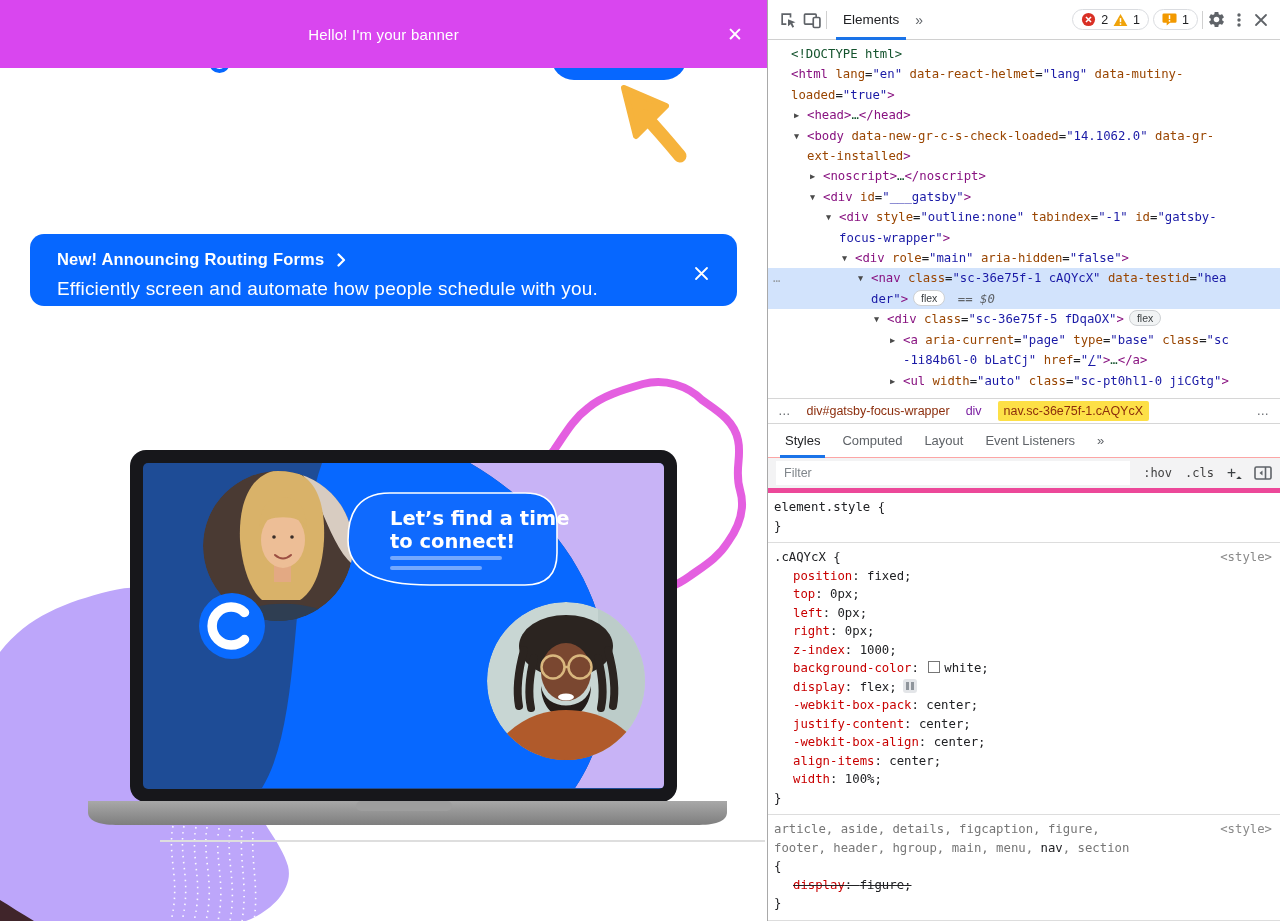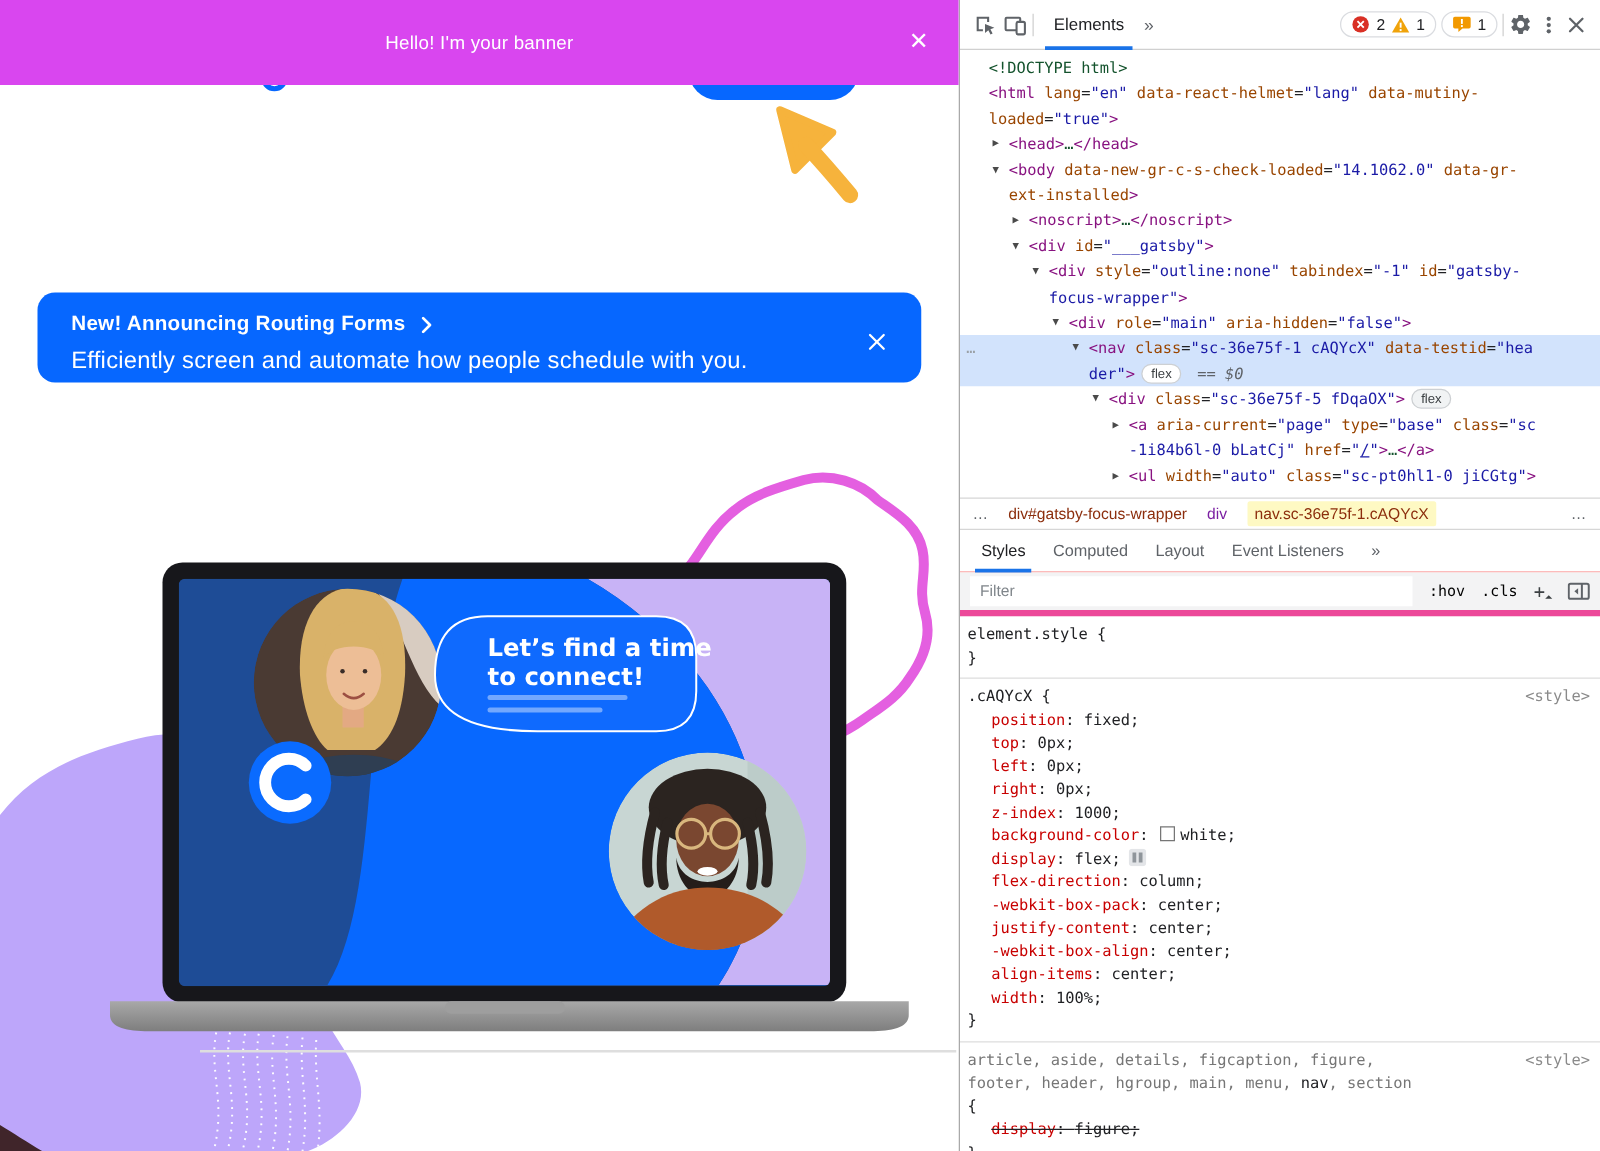--- a/index.html
+++ b/index.html
@@ -61,39 +61,39 @@
     color:#3c4043;background:#f1f3f4;border:1px solid #cdd0d3;border-radius:9px;padding:0 7px;
     line-height:14px;margin:0 5px;vertical-align:1px;white-space:nowrap;}
   .dom-line.selected .flex-pill{background:#fff;}
 
   
   .crumbs{height:26px;border-top:1px solid #d6d6d6;border-bottom:1px solid #d6d6d6;
     display:flex;align-items:center;gap:16px;padding:0 10px;font-size:12.5px;color:#5f6368;
     box-sizing:border-box;background:#fff;}
   .crumb{color:#8c2e0d;white-space:nowrap;}
   .crumb.purple{color:#7b1fa2;}
-  .crumb.sel{background:#fef9c3;padding:3px 6px;border-radius:2px;}
+  .crumb.sel{background:#fde047;padding:3px 6px;border-radius:2px;}
   .crumb-more.right{margin-left:auto;letter-spacing:1px;}
 
   
   .style-tabs{height:34px;border-bottom:1px solid #fca5a5;display:flex;align-items:center;
     font-size:13px;color:#5f6368;padding:0 6px;box-sizing:border-box;}
   .style-tab{padding:0 11px;height:34px;line-height:34px;position:relative;white-space:nowrap;}
   .style-tab.active{color:#202124;}
   .style-tab.active::after{content:"";position:absolute;left:6px;right:6px;bottom:0;height:3px;
     background:#1a73e8;}
   .style-tab.more{letter-spacing:2px;}
 
   
   .filter-bar{height:35px;background:#f3f3f4;border-bottom:5px solid #ec4899;display:flex;
     align-items:center;gap:13px;padding:0 8px;box-sizing:border-box;}
   .filter-input{flex:1;height:24px;border:none;outline:none;background:#fff;font-size:12.5px;
     padding:0 8px;color:#202124;font-family:"Liberation Sans",sans-serif;}
   .filter-input::placeholder{color:#80868b;}
-  .fb-ctrl{font-family:"DejaVu Sans Mono",monospace;font-size:12px;color:#000000;white-space:nowrap;}
+  .fb-ctrl{font-family:"DejaVu Sans Mono",monospace;font-size:12px;color:#404040;white-space:nowrap;}
   .fb-plus{font-size:15px;color:#3c4043;position:relative;padding-right:5px;}
   .fb-plus::after{content:"";position:absolute;right:0;bottom:1px;border-left:4px solid transparent;
     border-top:4px solid #3c4043;transform:rotate(-45deg);}
 
   
   .styles-pane{font-family:"DejaVu Sans Mono",monospace;font-size:12.3px;line-height:18.5px;
     color:#202124;}
   .rule{border-bottom:1px solid #ddd;padding:5px 8px 7px 6px;}
   .rule-head{position:relative;padding-right:54px;}
   .src{position:absolute;right:0;top:0;color:#8a8a8a;}
@@ -351,21 +351,20 @@
       </div>
       <div class="rule">
         <div class="rule-head"><span class="src">&lt;style&gt;</span><span>.cAQYcX</span><span> {</span></div>
         <div class="prop"><span class="pname">position</span>: <span class="pval">fixed</span>;</div>
         <div class="prop"><span class="pname">top</span>: <span class="pval">0px</span>;</div>
         <div class="prop"><span class="pname">left</span>: <span class="pval">0px</span>;</div>
         <div class="prop"><span class="pname">right</span>: <span class="pval">0px</span>;</div>
         <div class="prop"><span class="pname">z-index</span>: <span class="pval">1000</span>;</div>
         <div class="prop"><span class="pname">background-color</span>: <span class="swatch" style="background: rgb(255, 255, 255);"></span><span class="pval">white</span>;</div>
         <div class="prop"><span class="pname">display</span>: <span class="pval">flex</span>;<span class="flex-editor-icon"></span></div>
-        <div class="prop"><span class="pname">flex-direction</span>: <span class="pval">column</span>;</div>
         <div class="prop"><span class="pname">-webkit-box-pack</span>: <span class="pval">center</span>;</div>
         <div class="prop"><span class="pname">justify-content</span>: <span class="pval">center</span>;</div>
         <div class="prop"><span class="pname">-webkit-box-align</span>: <span class="pval">center</span>;</div>
         <div class="prop"><span class="pname">align-items</span>: <span class="pval">center</span>;</div>
         <div class="prop"><span class="pname">width</span>: <span class="pval">100%</span>;</div>
         <div>}</div>
       </div>
       <div class="rule">
         <div class="rule-head"><span class="src">&lt;style&gt;</span><span class="sel-muted">article, aside, details, figcaption, figure,</span><br><span class="sel-muted">footer, header, hgroup, main, menu, </span><span class="">nav</span><span class="sel-muted">, section</span></div>
         <div>{</div>

